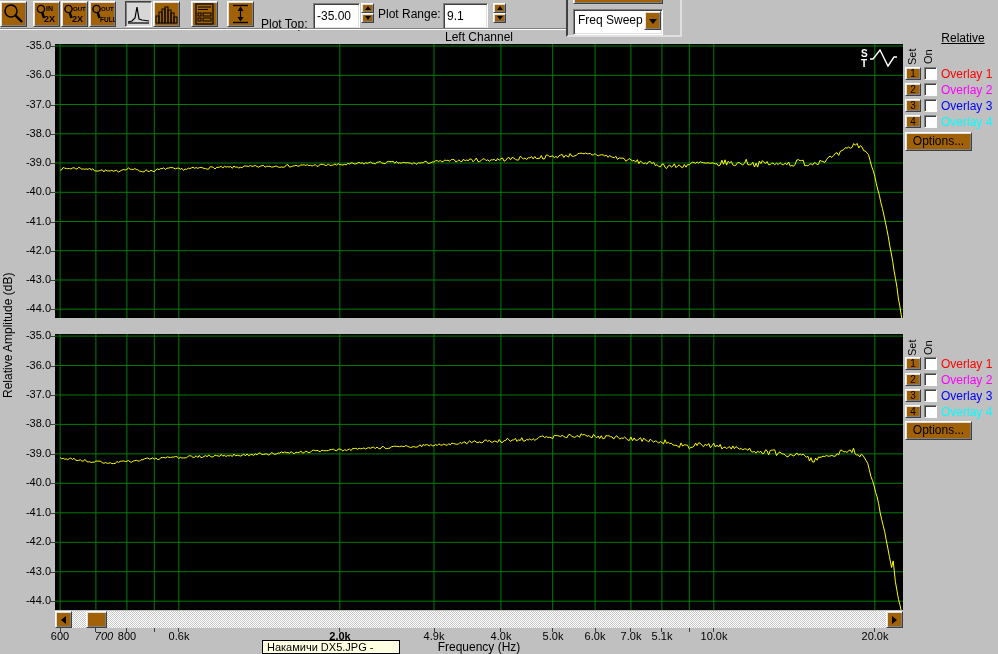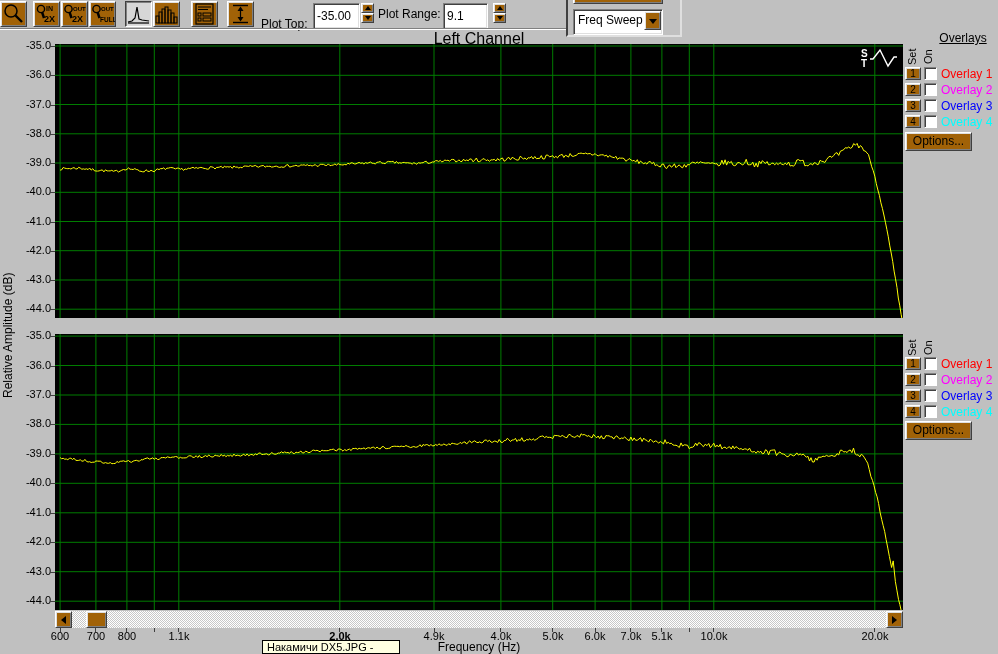--- a/index.html
+++ b/index.html
@@ -14,21 +14,21 @@
          box-shadow:inset 1px 1px 0 #404040, inset -1px -1px 0 #dfdfdf;box-sizing:border-box;
          font-family:"Liberation Sans",sans-serif;font-size:12px;padding:12px 3px;}
   input.field{outline:none;}
   .checkbox{position:absolute;width:13px;height:13px;background:#fff;border:1px solid;
          border-color:#808080 #fff #fff #808080;box-shadow:inset 1px 1px 0 #404040;box-sizing:border-box;}
   .lbl{position:absolute;white-space:nowrap;}
   .tick{position:absolute;background:#404040;}
   .ticklab{position:absolute;font-size:11px;text-align:center;white-space:nowrap;}
   .ylab{position:absolute;font-size:11px;text-align:right;white-space:nowrap;}
   .vert{position:absolute;transform:rotate(-90deg);transform-origin:0 0;white-space:nowrap;}
-  .ctitle{position:absolute;left:55px;width:848px;text-align:center;font-size:16px;}
+  .ctitle{position:absolute;left:55px;width:848px;text-align:center;font-size:12px;}
   .arr-up{width:0;height:0;border-left:3px solid transparent;border-right:3px solid transparent;border-bottom:4px solid #000;margin:2px auto 0;}
   .arr-dn{width:0;height:0;border-left:3px solid transparent;border-right:3px solid transparent;border-top:4px solid #000;margin:2px auto 0;}
   .arr-l{width:0;height:0;border-top:4px solid transparent;border-bottom:4px solid transparent;border-right:5px solid #000;margin:4px auto 0;}
   .arr-r{width:0;height:0;border-top:4px solid transparent;border-bottom:4px solid transparent;border-left:5px solid #000;margin:4px auto 0;}
   .cba{width:0;height:0;border-left:4px solid transparent;border-right:4px solid transparent;border-top:5px solid #000;margin:7px auto 0;}
   .divider{position:absolute;left:0;top:28px;width:566px;height:0;border-top:1px solid #808080;border-bottom:1px solid #fff;}
   .panel{position:absolute;border:2px solid;border-color:#404040 #dfdfdf #dfdfdf #404040;background:#c0c0c0;box-sizing:border-box;}
   .ovnum{font-size:10px;text-align:center;line-height:11px;}
   .ovlab{position:absolute;font-size:12px;white-space:nowrap;}
   .underl{text-decoration:underline;}
@@ -137,21 +137,21 @@
     <span class="lbl" style="left:4px;top:3px;">Freq Sweep</span>
     <div class="btn3d" style="right:1px;top:1px;width:17px;height:19px;left:auto;">
       <div class="cba"></div>
     </div>
   </div>
 
   <div class="ctitle" style="top:30px;">Left Channel</div>
   <div class="vert" style="left:1px;top:398px;font-size:12px;">Relative Amplitude (dB)</div>
   <div class="ctitle" style="top:640px;font-size:12px;">Frequency (Hz)</div>
 
-  <div class="lbl underl" style="left:928px;top:31px;width:70px;text-align:center;">Overlays</div>
+  <div class="lbl underl" style="left:928px;top:31px;width:70px;text-align:center;">Relative</div>
   <div class="vert" style="left:906px;top:65px;font-size:11px;">Set</div>
   <div class="vert" style="left:922px;top:64px;font-size:11px;">On</div>
   <div id="ovrows1">
       <div class="btn3d ovnum" style="left:905px;top:67px;width:16px;height:13px;">1</div>
       <div class="checkbox" style="left:924px;top:67px;"></div>
       <div class="ovlab" style="left:941px;top:67px;color:#ff0000;">Overlay 1</div>
       <div class="btn3d ovnum" style="left:905px;top:83px;width:16px;height:13px;">2</div>
       <div class="checkbox" style="left:924px;top:83px;"></div>
       <div class="ovlab" style="left:941px;top:83px;color:#ff00ff;">Overlay 2</div>
       <div class="btn3d ovnum" style="left:905px;top:99px;width:16px;height:13px;">3</div>
@@ -245,26 +245,26 @@
     <div class="tick" style="left:50px;top:222px;width:5px;height:1px;"></div>
     <div class="ylab" style="left:14px;top:244px;width:37px;">-42.0</div>
     <div class="tick" style="left:50px;top:251px;width:5px;height:1px;"></div>
     <div class="ylab" style="left:14px;top:273px;width:37px;">-43.0</div>
     <div class="tick" style="left:50px;top:280px;width:5px;height:1px;"></div>
     <div class="ylab" style="left:14px;top:302px;width:37px;">-44.0</div>
     <div class="tick" style="left:50px;top:309px;width:5px;height:1px;"></div>
     <div class="tick" style="left:60px;top:628px;width:1px;height:4px;"></div>
     <div class="ticklab" style="left:38px;top:630px;width:44px;">600</div>
     <div class="tick" style="left:95px;top:628px;width:1px;height:4px;"></div>
-    <div class="ticklab" style="left:74px;top:630px;width:44px;">700</div>
+    <div class="ticklab" style="left:82px;top:630px;width:44px;font-style:italic;">700</div>
     <div class="tick" style="left:126px;top:628px;width:1px;height:4px;"></div>
     <div class="ticklab" style="left:105px;top:630px;width:44px;">800</div>
     <div class="tick" style="left:154px;top:628px;width:1px;height:4px;"></div>
     <div class="tick" style="left:178px;top:628px;width:1px;height:4px;"></div>
-    <div class="ticklab" style="left:157px;top:630px;width:44px;">1.1k</div>
+    <div class="ticklab" style="left:157px;top:630px;width:44px;">0.6k</div>
     <div class="tick" style="left:339px;top:628px;width:1px;height:4px;"></div>
     <div class="ticklab" style="left:318px;top:630px;width:44px;font-weight:bold;">2.0k</div>
     <div class="tick" style="left:434px;top:628px;width:1px;height:4px;"></div>
     <div class="ticklab" style="left:412px;top:630px;width:44px;">4.9k</div>
     <div class="tick" style="left:500px;top:628px;width:1px;height:4px;"></div>
     <div class="ticklab" style="left:479px;top:630px;width:44px;">4.0k</div>
     <div class="tick" style="left:552px;top:628px;width:1px;height:4px;"></div>
     <div class="ticklab" style="left:531px;top:630px;width:44px;">5.0k</div>
     <div class="tick" style="left:595px;top:628px;width:1px;height:4px;"></div>
     <div class="ticklab" style="left:573px;top:630px;width:44px;">6.0k</div>

